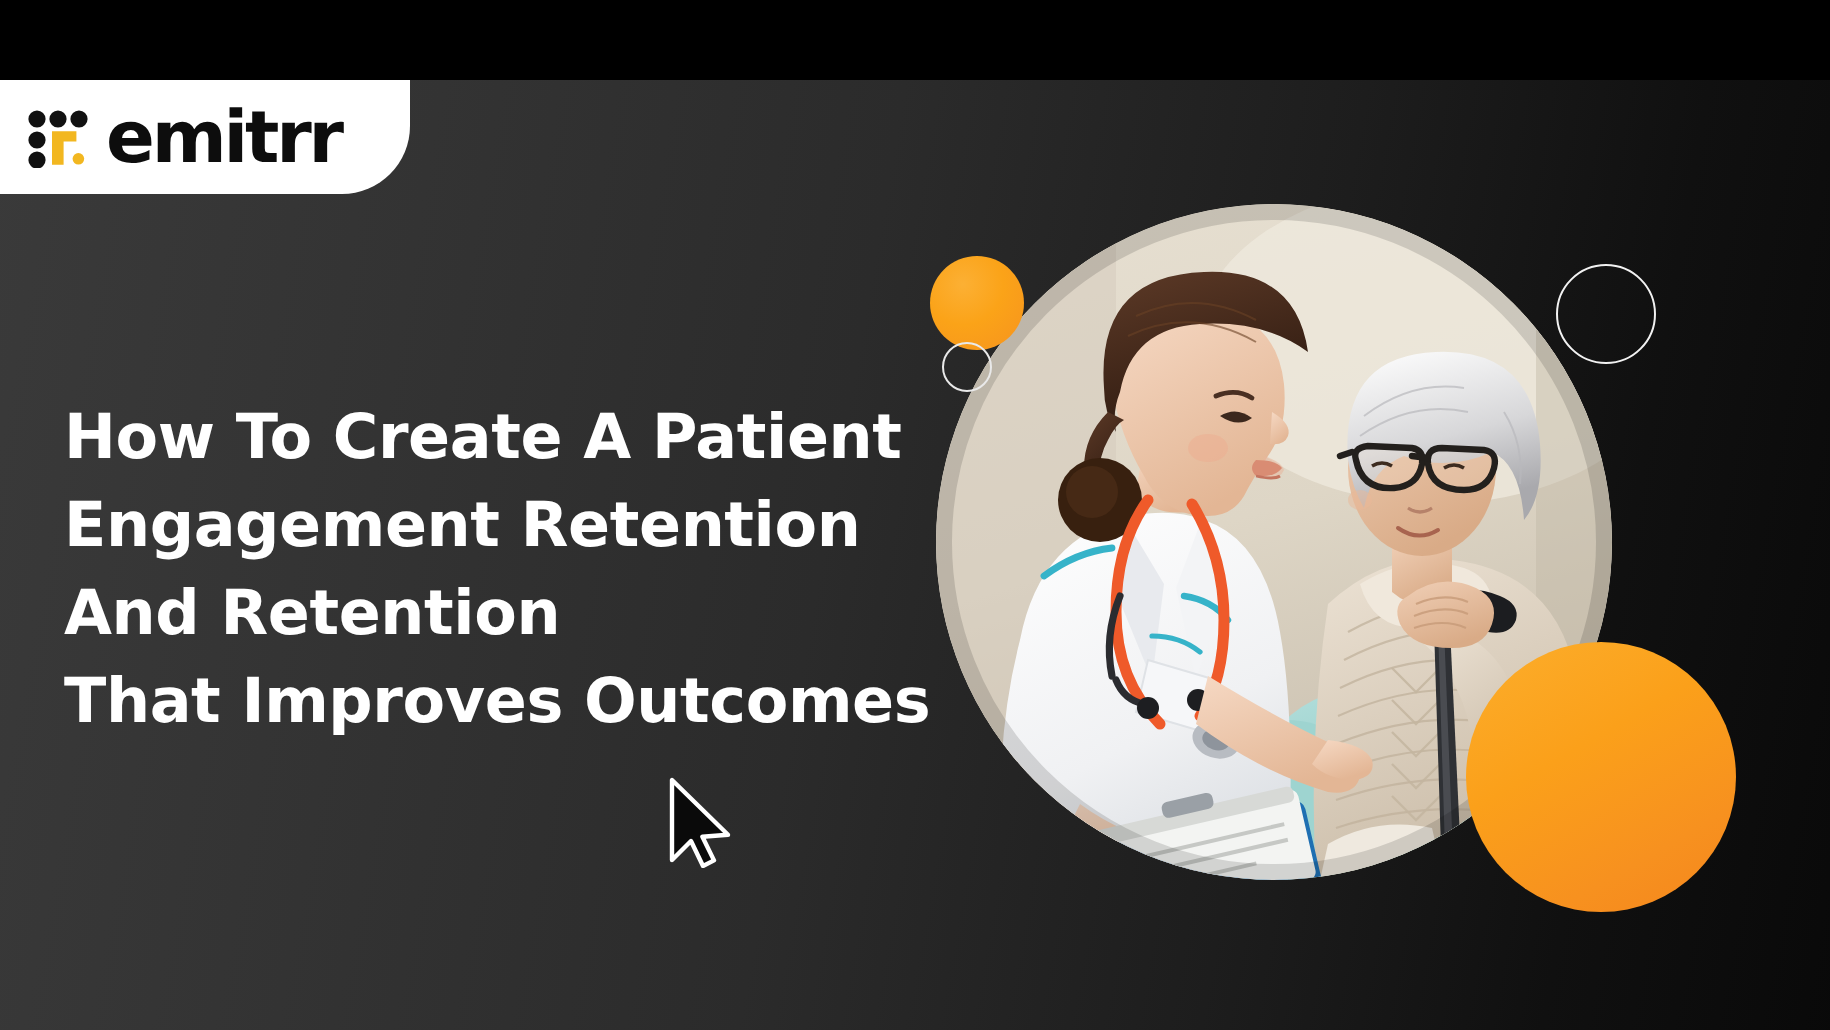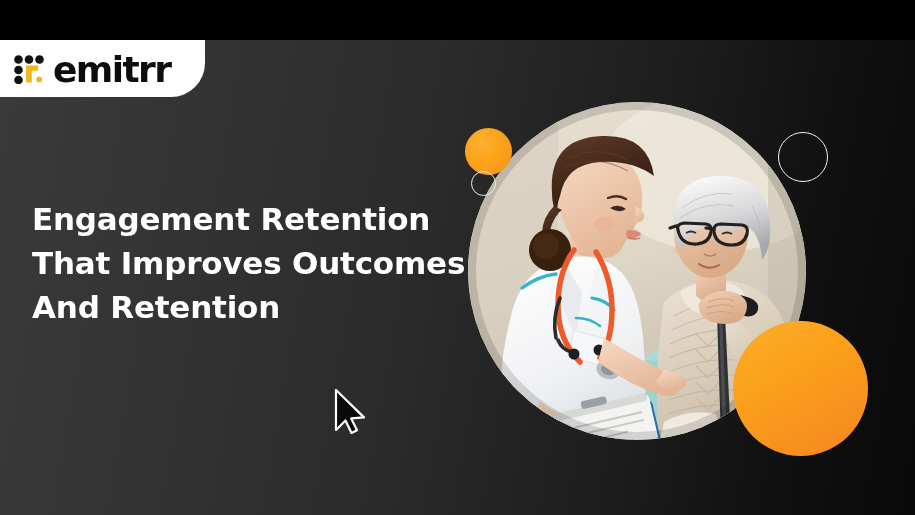--- a/index.html
+++ b/index.html
@@ -284,23 +284,24 @@
           <circle cx="4.5" cy="25" r="4.3" fill="#111111"></circle>
           <path d="M12 10.6 h12.2 v5.2 h-6.4 v11.6 h-5.8 z" fill="#f2b720"></path>
           <circle cx="25.2" cy="24.4" r="2.9" fill="#f2b720"></circle>
         </svg>
       </span>
       <span class="logo-word">emitrr</span>
     </div>
   </div>
 
   <h1 class="headline">
+    <span class="ln">How To Create A Patient</span>
     <span class="ln">Engagement Retention</span>
+    <span class="ln">And Retention</span>
     <span class="ln">That Improves Outcomes</span>
-    <span class="ln">And Retention</span>
   </h1>
 
   <div class="cursor">
     <svg width="34" height="46" viewBox="0 0 34 46" xmlns="http://www.w3.org/2000/svg">
       <path d="M3 2 L3 42 L12.5 32.5 L18.5 45 L24 42.2 L18.2 30.4 L31 29.4 Z" fill="#0a0a0a" stroke="#ffffff" stroke-width="2.2" stroke-linejoin="round"></path>
     </svg>
   </div>
 
 </div>
 

